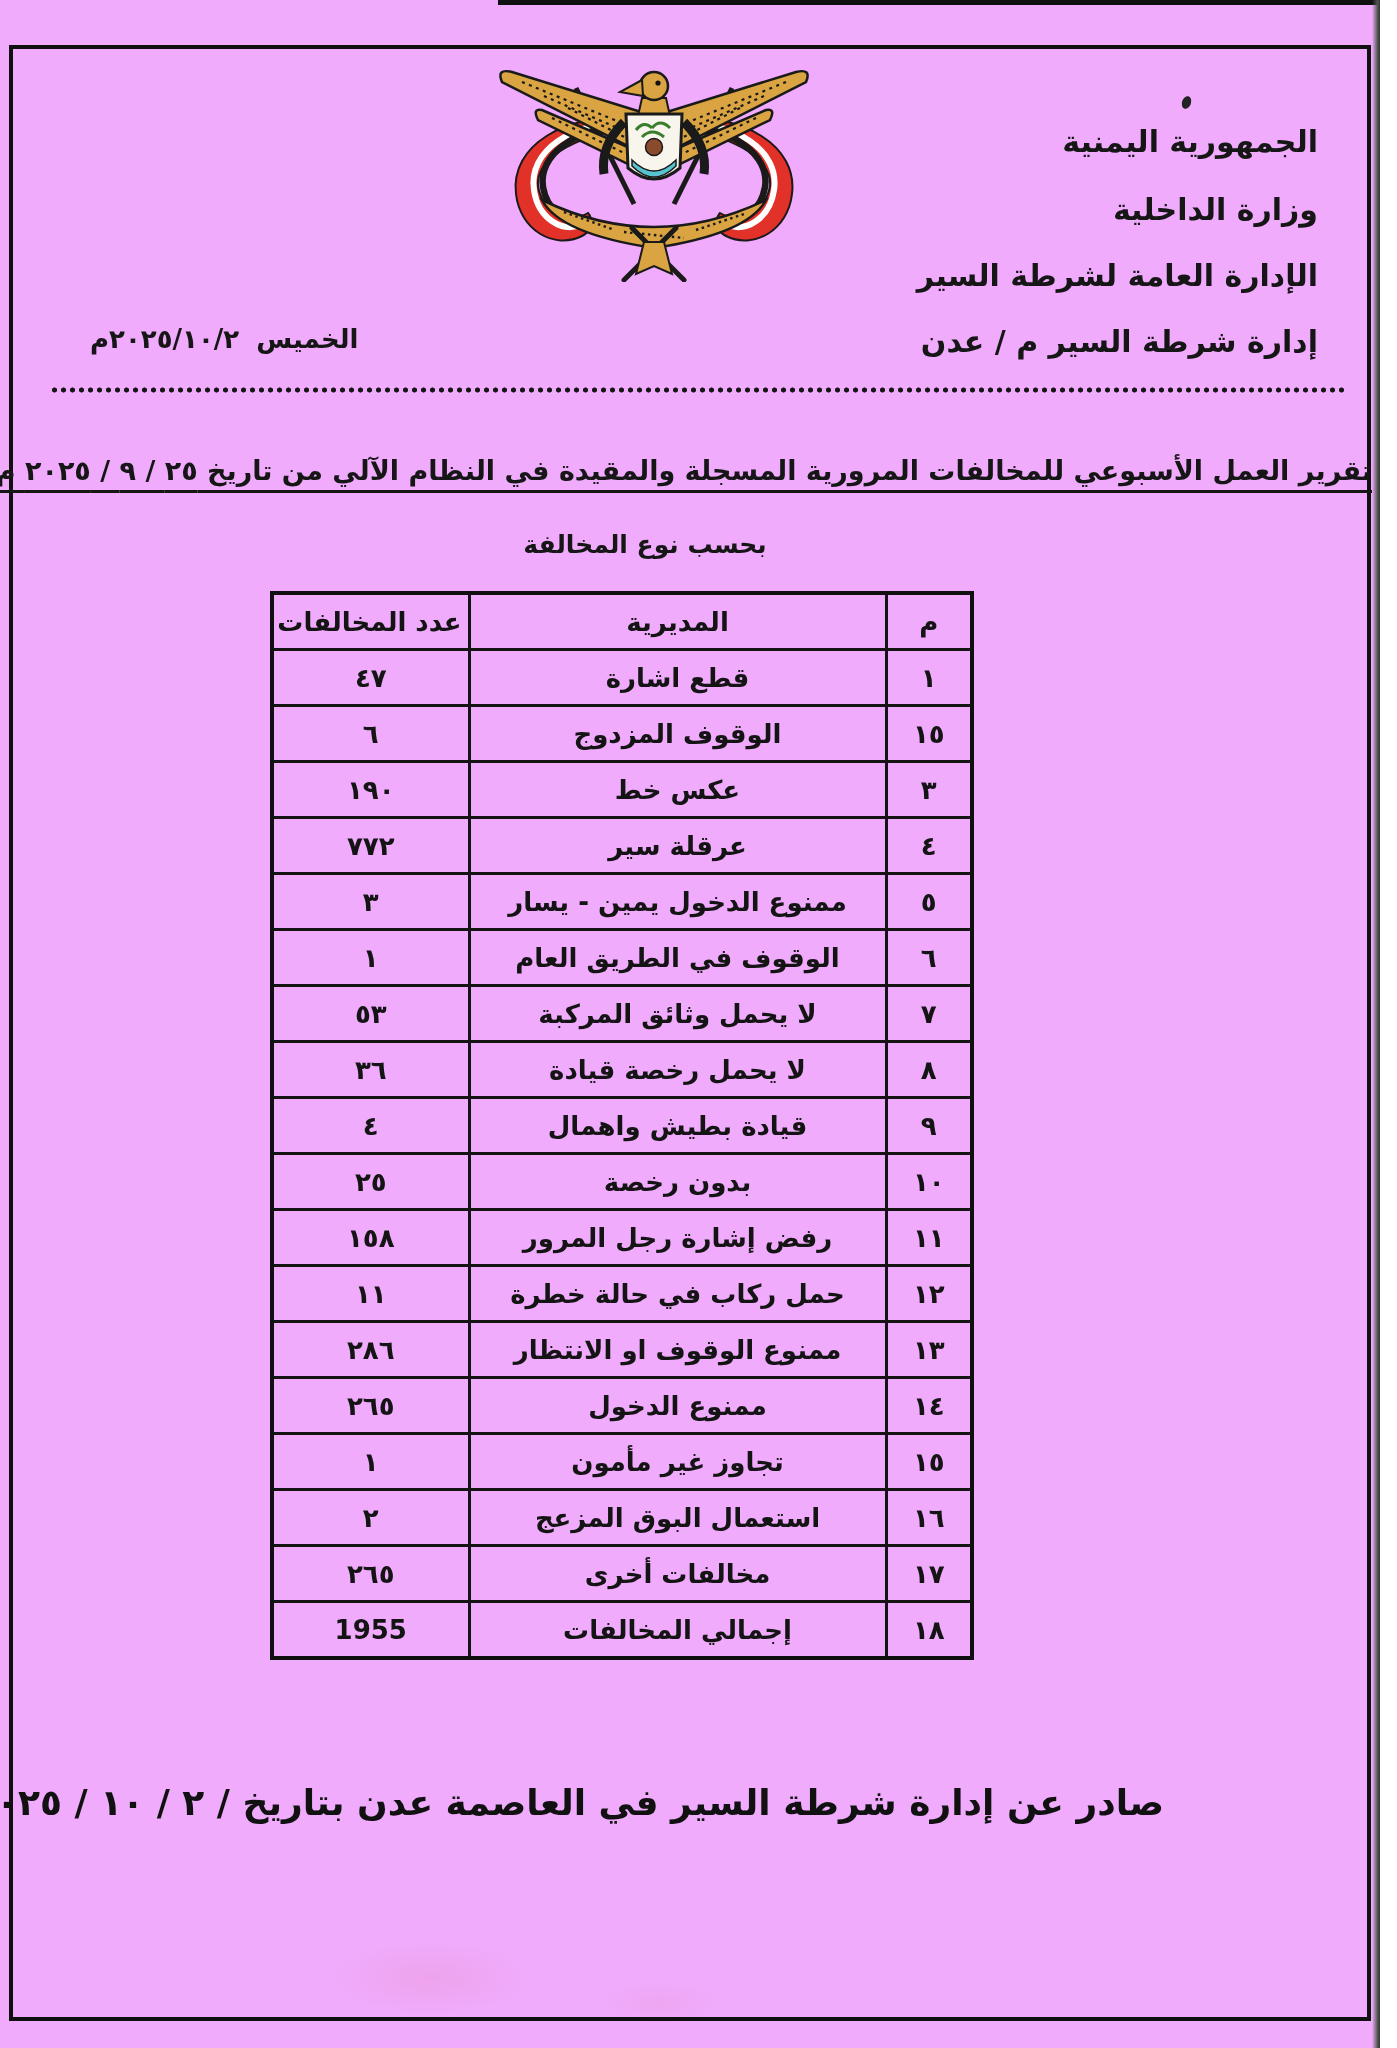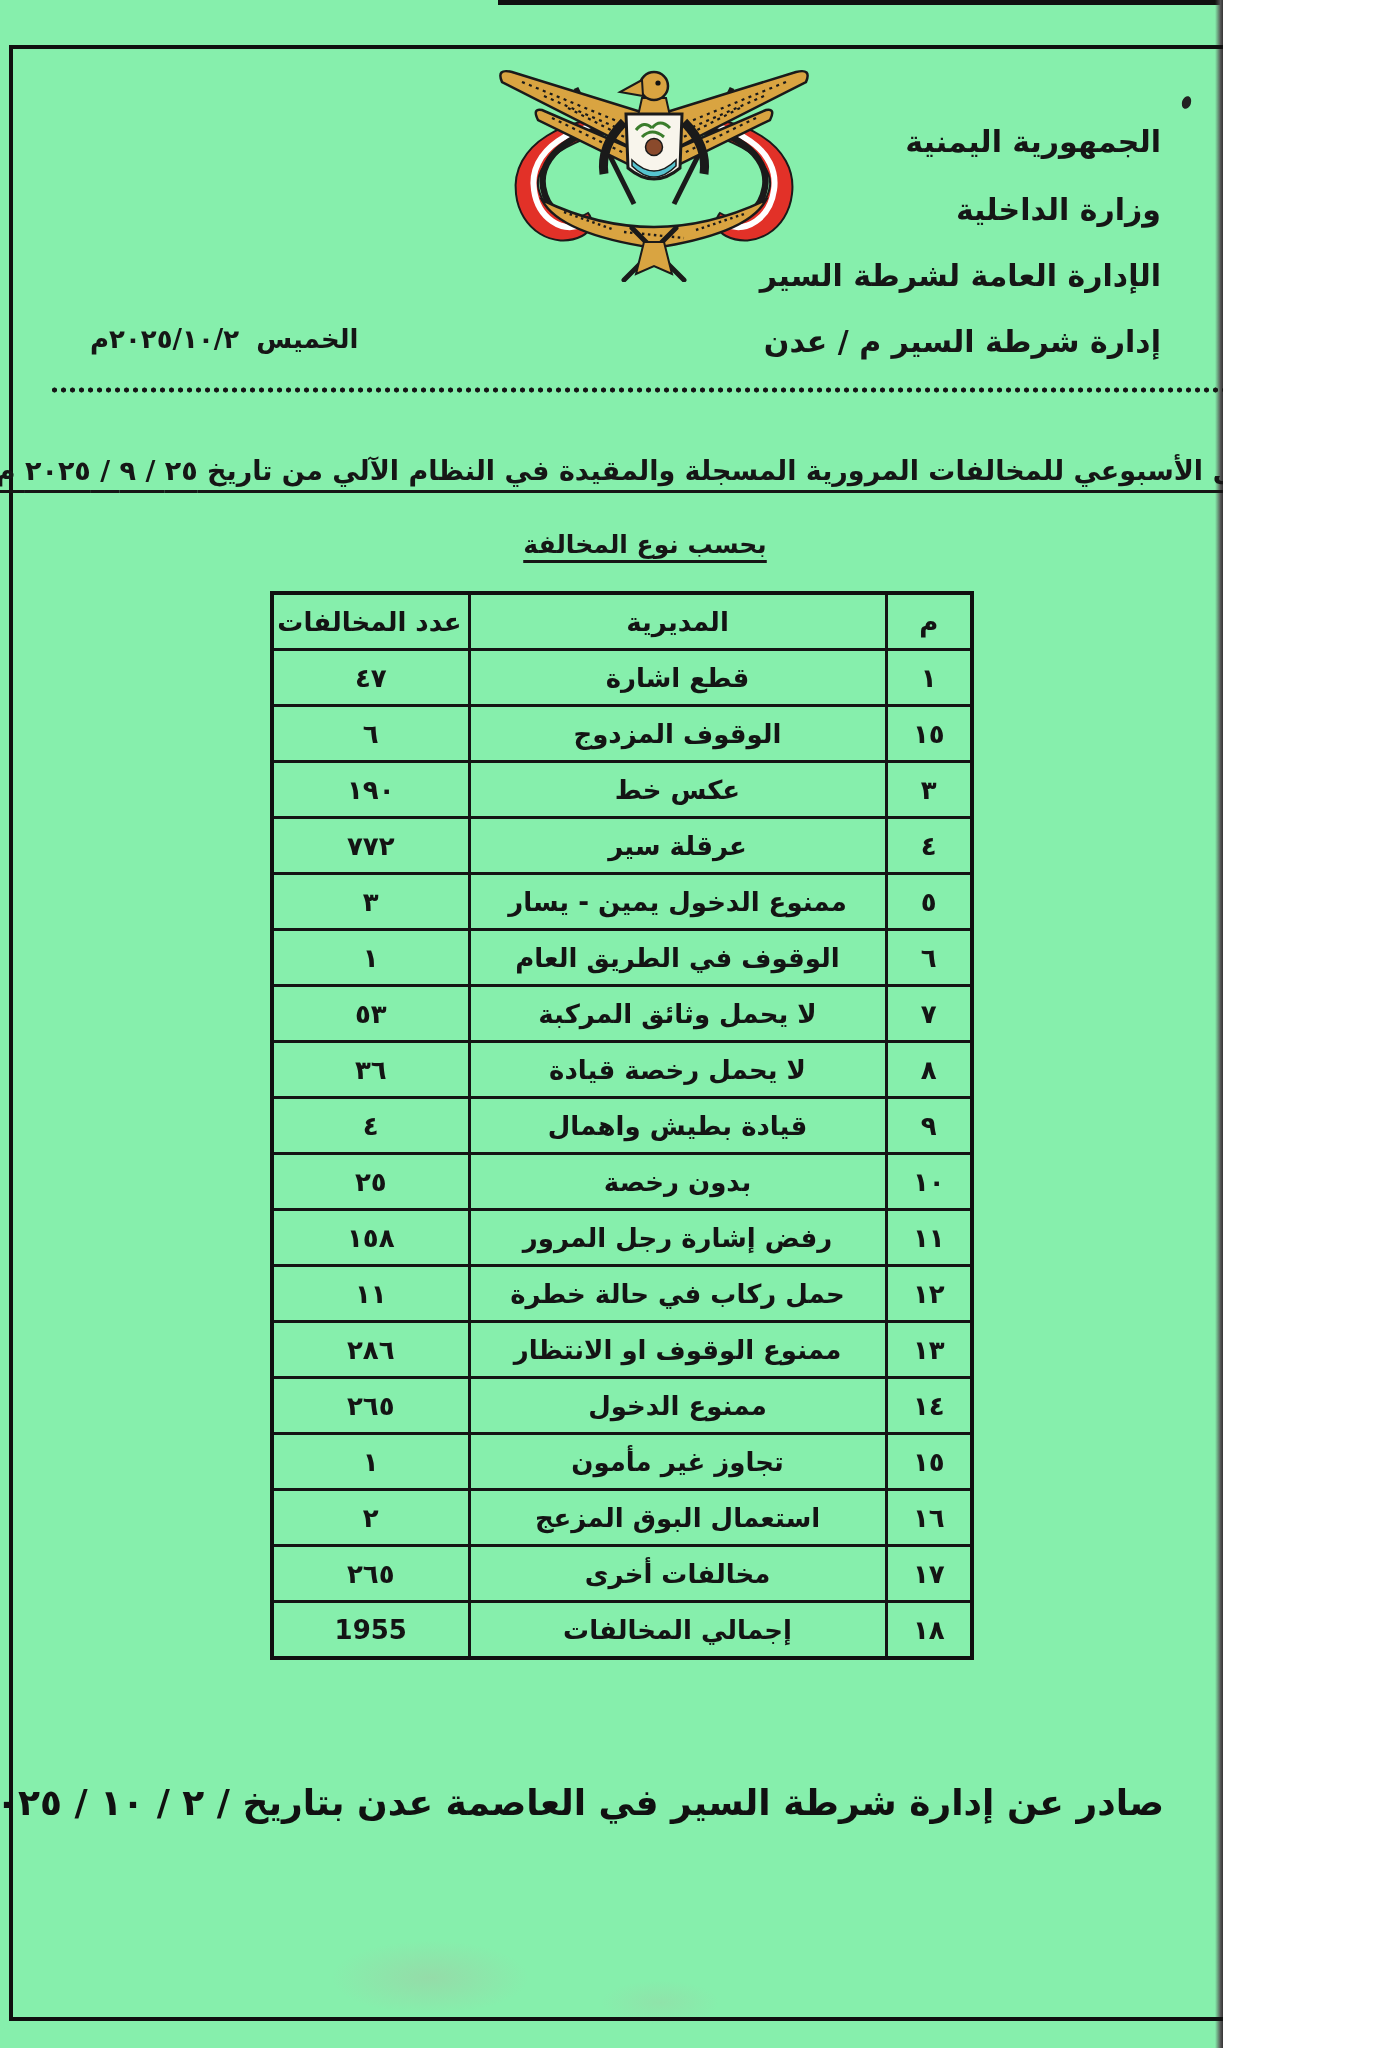--- a/index.html
+++ b/index.html
@@ -1,16 +1,16 @@
 <!DOCTYPE html>
 <html lang="ar" style="--em-gold: #d9a441; --em-red: #e23128; --em-green: #3a7d2c; --em-teal: #56c3cf; --em-brown: #8a4a2c; --em-ink: #1a1a1a;"><head>
 <meta charset="utf-8">
 <style>
   html,body{margin:0;padding:0;background:#ffffff;}
-  .page{position:relative;width:1223px;height:2048px;background:#86efac;overflow:hidden;
+  .page{position:relative;width:1380px;height:2048px;background:#f0abfc;overflow:hidden;
         font-family:"DejaVu Sans",sans-serif;color:#161616;}
   
   .scan-top-edge{position:absolute;left:498px;top:0;width:899px;height:5px;background:#101010;}
   .scan-right-edge{position:absolute;right:0;top:0;width:8px;height:100%;
         background:linear-gradient(to right,rgba(90,90,90,0),#555 70%,#333);}
   .pink-smudge{position:absolute;left:330px;top:1940px;width:200px;height:75px;border-radius:50%;
         background:radial-gradient(ellipse at center,rgba(225,120,150,.16),rgba(225,120,150,0) 70%);}
   .pink-smudge2{position:absolute;left:600px;top:1980px;width:120px;height:45px;border-radius:50%;
         background:radial-gradient(ellipse at center,rgba(225,120,150,.10),rgba(225,120,150,0) 70%);}
   
@@ -27,21 +27,21 @@
   .weekday{position:absolute;left:90px;top:324px;direction:rtl;font-size:26px;font-weight:bold;
         white-space:nowrap;word-spacing:8px;}
   .dotted-sep{position:absolute;left:50px;top:386px;width:1296px;height:8px;
         background-image:radial-gradient(circle,#161616 2.3px,rgba(0,0,0,0) 2.8px);
         background-size:9px 8px;background-repeat:repeat-x;background-position:0 center;}
   .report-title{position:absolute;left:26px;top:455px;width:1346px;direction:rtl;text-align:center;
         font-size:27px;font-weight:bold;white-space:nowrap;
         text-decoration:underline;text-underline-offset:10px;text-decoration-thickness:2.5px;}
   .report-subtitle{position:absolute;left:0;top:530px;width:1290px;direction:rtl;text-align:center;
         font-size:25px;font-weight:bold;
-        text-decoration:underline;text-underline-offset:7px;text-decoration-thickness:2.5px;}
+        text-underline-offset:7px;text-decoration-thickness:2.5px;}
   
   .vtable-wrap{position:absolute;left:270px;top:591px;}
   table.vtable{border-collapse:collapse;direction:rtl;table-layout:fixed;width:700px;}
   .vtable th,.vtable td{border:3px solid #141414;height:53px;padding:0 6px;
         text-align:center;vertical-align:middle;font-weight:bold;font-size:26px;color:#141414;
         overflow:hidden;white-space:nowrap;}
   .vtable{border:4px solid #101010;}
   .col-serial{width:86px;} .col-name{width:417px;} .col-count{width:197px;}
   
   .issued-line{position:absolute;left:60px;top:1782px;width:1104px;direction:rtl;text-align:center;

